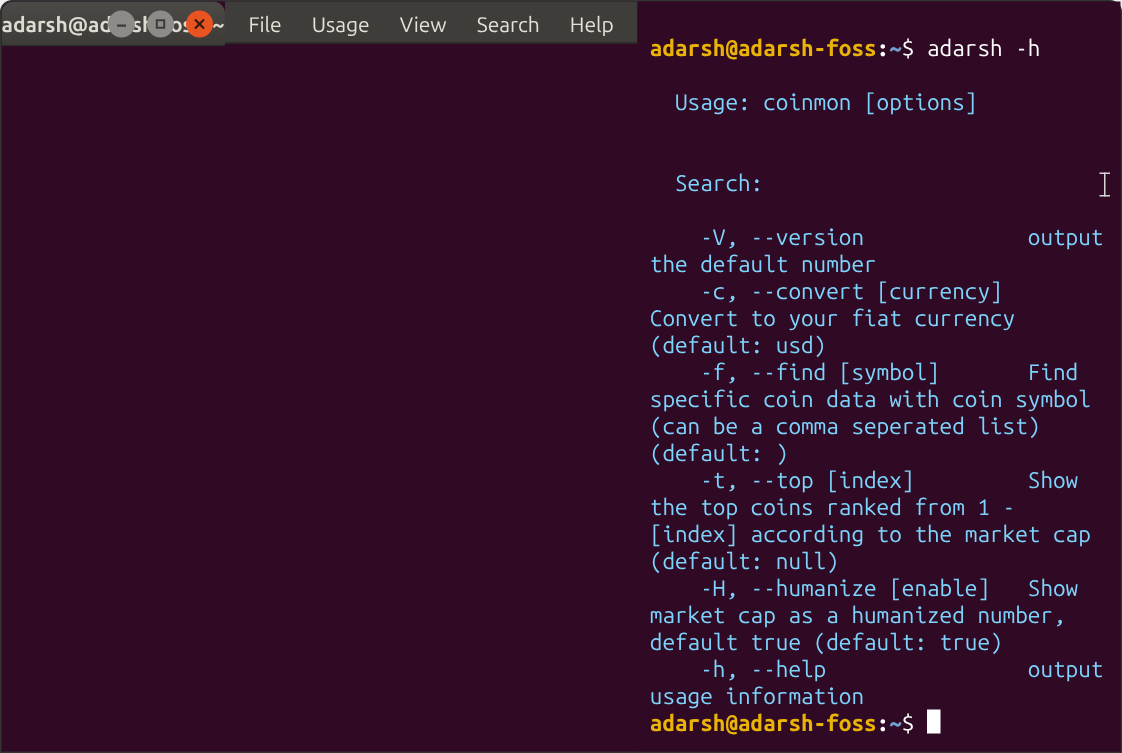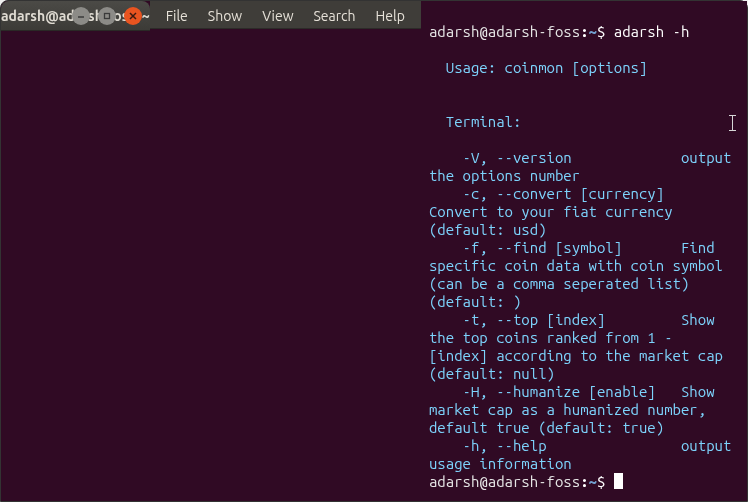--- a/index.html
+++ b/index.html
@@ -77,21 +77,21 @@
       flex: 1;
       background: #300a24;
       padding: 4px 8px;
       font-size: 15px;
       line-height: 18px;
       color: #ffffff;
       white-space: pre-wrap;
       overflow: hidden;
       position: relative;
     }
-    .pr-user { color: #e5e5e5; font-weight: normal; }
+    .pr-user { color: #eab308; font-weight: bold; }
     .pr-colon { color: #ffffff; font-weight: bold; }
     .pr-path { color: #729fcf; font-weight: bold; }
     .pr-dollar { color: #ffffff; }
     .cmd { color: #ffffff; }
     .out { color: #7dd3fc; }
     .cursor-block {
       display: inline-block;
       width: 9px;
       height: 16px;
       background: #ffffff;
@@ -141,35 +141,35 @@
         <svg viewBox="0 0 10 10">
             <line x1="2" y1="2" x2="8" y2="8" stroke="#3a1a10" stroke-width="1.5"></line>
             <line x1="8" y1="2" x2="2" y2="8" stroke="#3a1a10" stroke-width="1.5"></line>
           </svg>
       </div>
     </div>
   </div>
 
   <div class="menubar">
     <div class="menu-item">File</div>
-    <div class="menu-item">Show</div>
+    <div class="menu-item">Usage</div>
     <div class="menu-item">View</div>
     <div class="menu-item">Search</div>
     <div class="menu-item">Help</div>
   </div>
 
   <div class="terminal">
 <span class="pr-user">adarsh@adarsh-foss</span><span class="pr-colon">:</span><span class="pr-path">~</span><span class="pr-dollar">$</span><span class="cmd"> adarsh -h</span>
 <span class="out"></span>
 <span class="out">  Usage: coinmon [options]</span>
 <span class="out"></span>
 <span class="out"></span>
-<span class="out">  Terminal:</span>
+<span class="out">  Search:</span>
 <span class="out"></span>
-<span class="out">    -V, --version             output the options number</span>
+<span class="out">    -V, --version             output the default number</span>
 <span class="out">    -c, --convert [currency]  Convert to your fiat currency (default: usd)</span>
 <span class="out">    -f, --find [symbol]       Find specific coin data with coin symbol (can be a comma seperated list) (default: )</span>
 <span class="out">    -t, --top [index]         Show the top coins ranked from 1 - [index] according to the market cap (default: null)</span>
 <span class="out">    -H, --humanize [enable]   Show market cap as a humanized number, default true (default: true)</span>
 <span class="out">    -h, --help                output usage information</span>
 <span class="pr-user">adarsh@adarsh-foss</span><span class="pr-colon">:</span><span class="pr-path">~</span><span class="pr-dollar">$</span><span class="cmd"> </span><span class="cursor-block"></span>
     <span class="text-cursor-ibeam"></span>
   </div>
 
 </div>

